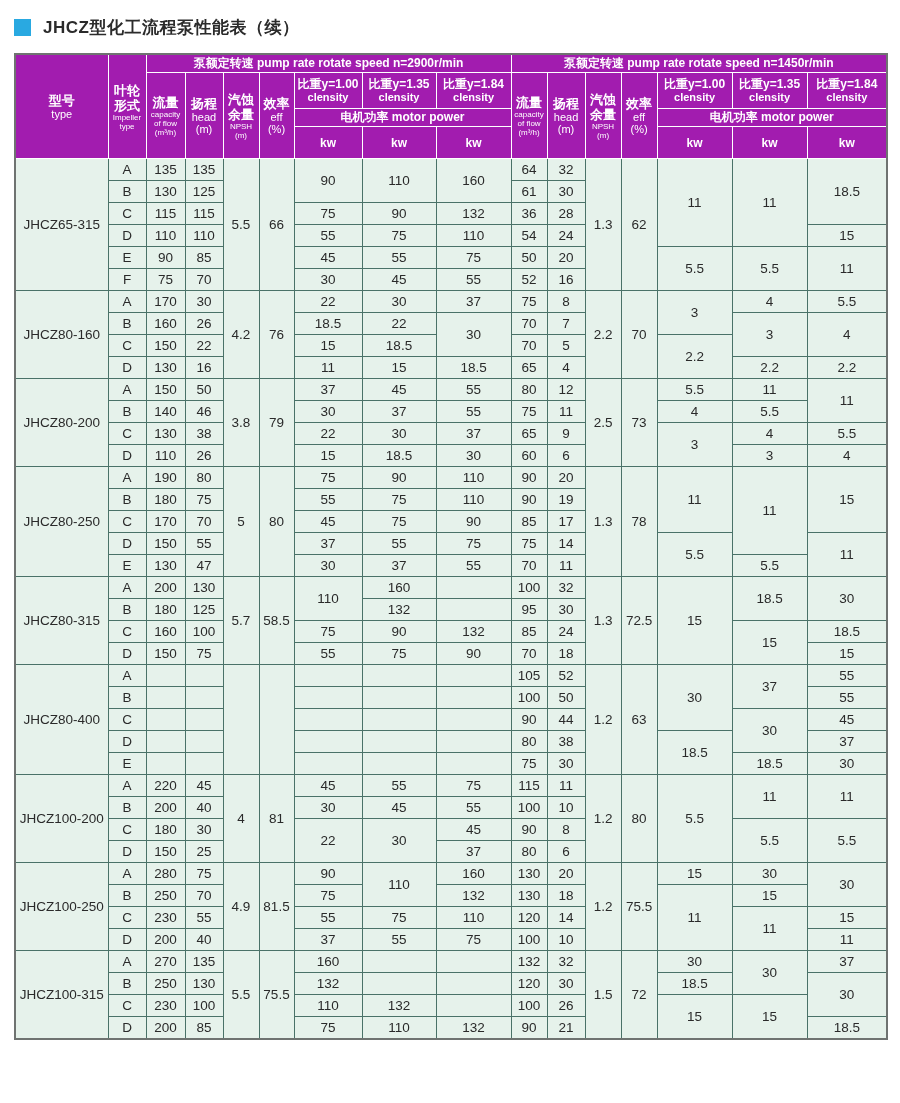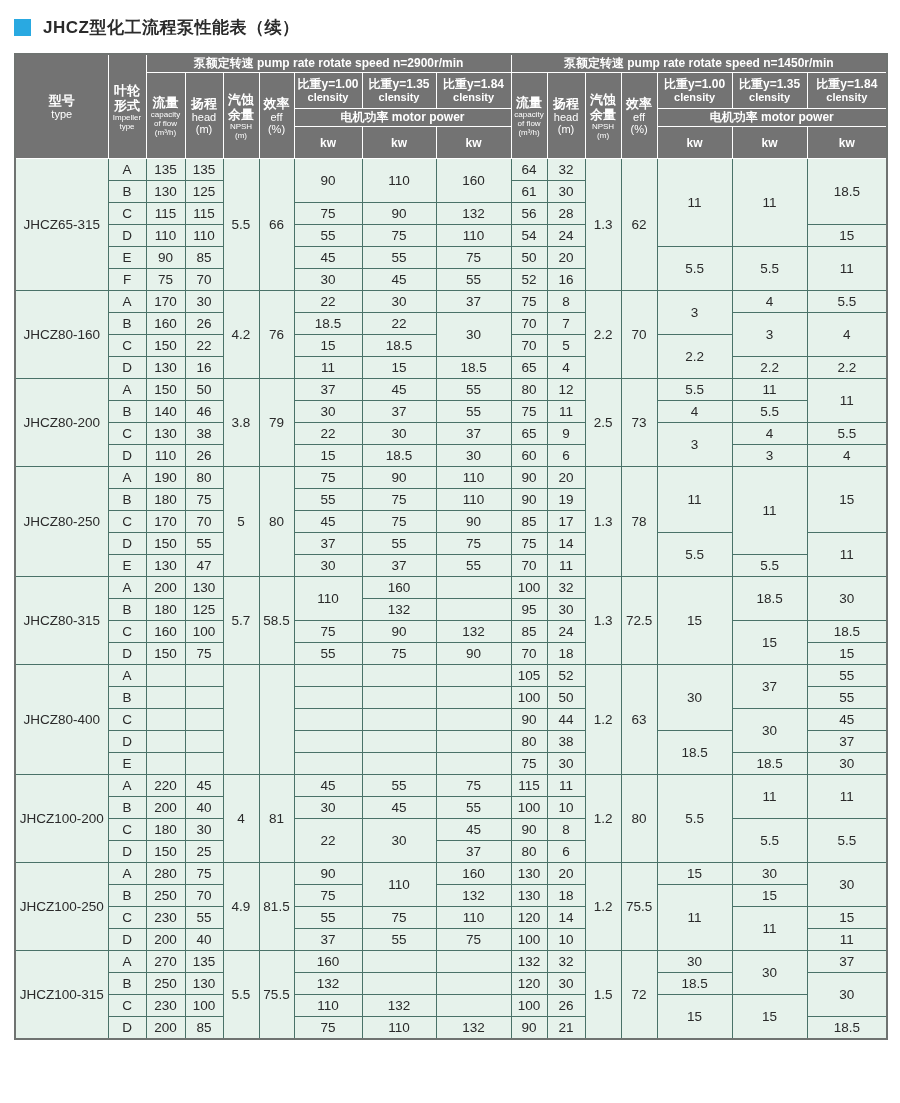--- a/index.html
+++ b/index.html
@@ -5,21 +5,21 @@
   * { box-sizing: border-box; margin: 0; padding: 0; }
   html, body { width: 900px; height: 1103px; background: #ffffff; overflow: hidden;
     font-family: "Liberation Sans", "DejaVu Sans", sans-serif; }
   .title-row { display: flex; align-items: center; margin: 16px 0 12px 14px; }
   .title-square { width: 17px; height: 17px; background: #29a9e1; flex: 0 0 auto; }
   .title-text { margin-left: 12px; font-size: 17px; font-weight: bold; color: #2b2b2b; letter-spacing: 0.5px; }
   .title-en { margin-left: 22px; font-size: 17px; font-weight: bold; color: #2b2b2b; }
 
   table { border-collapse: collapse; table-layout: fixed; width: 872px; margin: 14px 0 0 14px;
     border: 2px solid #6f7371; }
-  th { background: #737373; color: #ffffff; border: 1px solid #ffffff; font-weight: bold;
+  th { background: #a21caf; color: #ffffff; border: 1px solid #ffffff; font-weight: bold;
     vertical-align: middle; text-align: center; padding: 0; overflow: hidden; }
   td { background: #e6f2eb; border: 1px solid #4a7268; color: #2a2a2a; text-align: center;
     vertical-align: middle; font-size: 13.5px; padding: 0; height: 22px; overflow: hidden; }
   tr.h1 th { height: 17px; font-size: 12px; font-weight: bold; }
   tr.h2 th { height: 36px; }
   tr.h3 th { height: 15px; font-size: 12px; margin-left: 33px; }
   tr.h4 th { height: 32px; font-size: 12px; }
   .zh-big { font-size: 13px; font-weight: bold; line-height: 15px; }
   .en-sub { font-size: 11px; font-weight: normal; line-height: 12px; }
   .tiny { font-size: 8px; font-weight: normal; line-height: 9px; }
@@ -178,21 +178,21 @@
         <td>61</td>
         <td>30</td>
       </tr>
       <tr>
         <td>C</td>
         <td>115</td>
         <td>115</td>
         <td>75</td>
         <td>90</td>
         <td>132</td>
-        <td>56</td>
+        <td>36</td>
         <td>28</td>
       </tr>
       <tr>
         <td>D</td>
         <td>110</td>
         <td>110</td>
         <td>55</td>
         <td>75</td>
         <td>110</td>
         <td>54</td>

